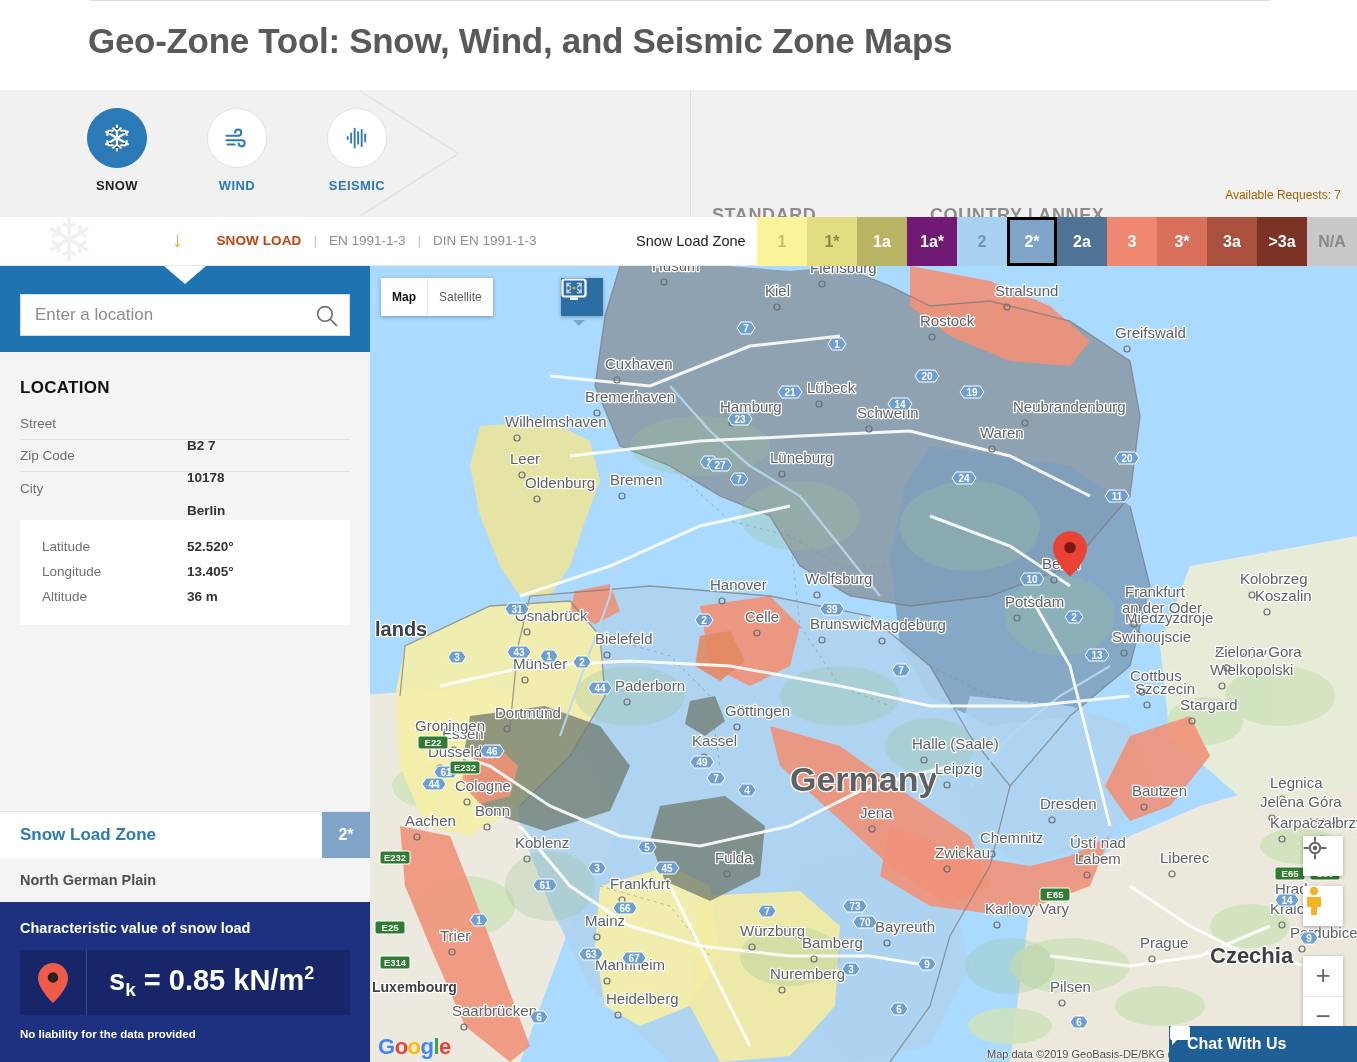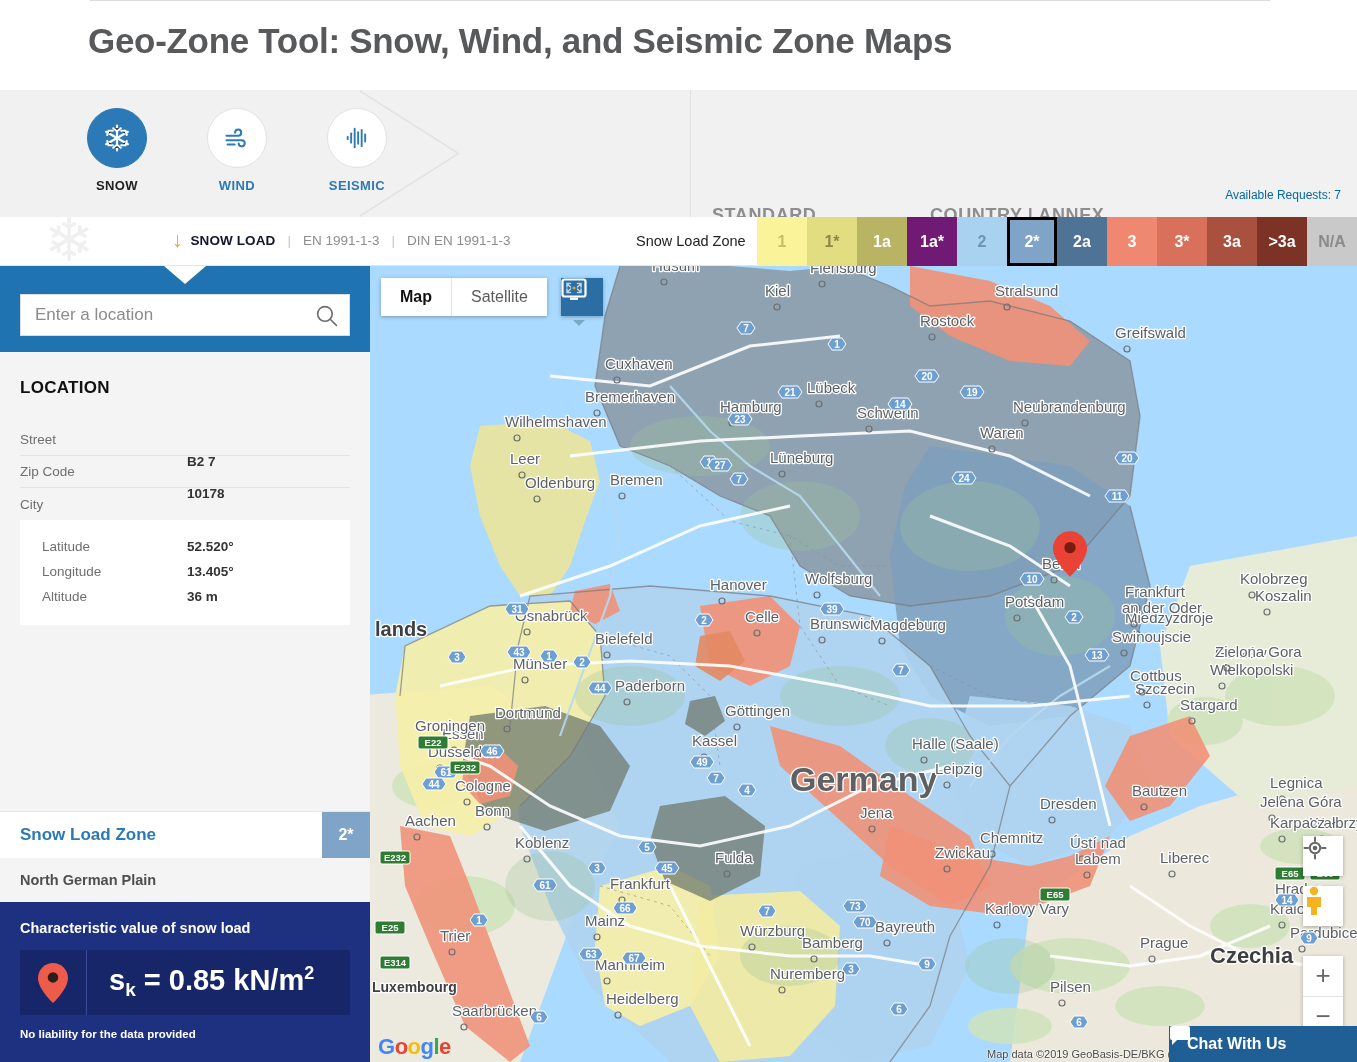--- a/index.html
+++ b/index.html
@@ -47,21 +47,21 @@
     background: #fff; border: 1px solid #e2e2e2;
   }
   .hazard.active .circ { background: #2b79b6; border-color: #2b79b6; }
   .hazard .lbl {
     font-size: 13px; font-weight: bold; color: #2b79b6; letter-spacing: .4px;
   }
   .hazard.active .lbl { color: #222; }
 
   .avail {
     position: absolute; top: 98px; right: 16px;
-    font-size: 12px; color: #0369a1;
+    font-size: 12px; color: #a16207;
   }
   .selgroup { position: absolute; top: 115px; }
   .selgroup.g1 { left: 712px; width: 200px; }
   .selgroup.g2 { left: 930px; width: 372px; }
   .selgroup .cap {
     font-size: 18px; font-weight: bold; color: #8d8d8d;
     letter-spacing: .6px; margin-bottom: 9px;
   }
   .selbox {
     height: 40px; background: #fff; border: 1px solid #d6d6d6;
@@ -90,21 +90,21 @@
   }
   .snowflake-wm {
     position: absolute; left: 44px; top: -6px; font-size: 60px; color: #f0f0f0;
     line-height: 60px; user-select: none;
   }
   .loadlabel {
     position: absolute; left: 172px; top: 14px; display: flex; align-items: center; gap: 8px;
     font-size: 13.5px; white-space: nowrap;
   }
   .loadlabel .arrow { color: #f0a11e; font-size: 21px; line-height: 18px; font-weight: bold; }
-  .loadlabel .b { font-weight: bold; color: #0f172a; letter-spacing: .1px; }
+  .loadlabel .b { font-weight: bold; color: #c2410c; letter-spacing: .1px; margin-left: 26px; }
   .loadlabel .sep { color: #c6c6c6; margin: 0 4px; }
   .loadlabel .g { color: #8d8d8d; }
   .zoneword {
     position: absolute; left: 636px; top: 16px;
     font-size: 14.5px; color: #222; white-space: nowrap;
   }
   .swatches { position: absolute; right: 0; top: 0; height: 49px; display: flex; }
   .sw {
     width: 50px; height: 49px; display: flex; align-items: center; justify-content: center;
     font-size: 16px; font-weight: bold; color: #fff; cursor: pointer; position: relative;
@@ -131,21 +131,21 @@
     font-family: "Liberation Sans", sans-serif; font-size: 17px; color: #6c6c6c;
     background: transparent;
   }
   .searchwrap input::placeholder { color: #8c8c8c; }
   .searchwrap .mag { width: 46px; display: flex; align-items: center; justify-content: center; cursor: pointer; }
 
   .loc-title {
     position: absolute; top: 112px; left: 20px;
     font-size: 17px; font-weight: bold; color: #111; letter-spacing: .3px;
   }
-  .loc-table { position: absolute; top: 158px; left: 20px; width: 330px; }
+  .loc-table { position: absolute; top: 142px; left: 20px; width: 330px; }
   .loc-row {
     display: flex; height: 32px; align-items: center;
     border-bottom: 1px solid #e3e3e3; font-size: 13.5px;
   }
   .loc-row .k { width: 167px; color: #6f6f6f; }
   .loc-row .v { color: #333; font-weight: bold; margin-top: 44px; }
   .geo-box {
     position: absolute; top: 254px; left: 20px; width: 330px; padding: 14px 0 16px 22px;
     background: #fff;
   }
@@ -193,22 +193,22 @@
   .map {
     position: absolute; top: 266px; left: 370px; width: 987px; height: 796px;
     overflow: hidden; background: #aadaff;
   }
   .map svg { position: absolute; top: 0; left: 0; }
   .maptypes {
     position: absolute; top: 12px; left: 11px; height: 38px; display: flex;
     background: #fff; box-shadow: 0 1px 4px rgba(0,0,0,.3); z-index: 20;
   }
   .maptypes .mt {
-    display: flex; align-items: center; padding: 0 19px;
-    font-size: 16px; color: #5b5b5b; cursor: pointer;
+    display: flex; align-items: center; padding: 0 11px;
+    font-size: 12px; color: #5b5b5b; cursor: pointer;
   }
   .maptypes .mt.on { color: #111; font-weight: bold; }
   .maptypes .mt + .mt { border-left: 1px solid #e6e6e6; }
   .fsbtn {
     position: absolute; top: 12px; left: 191px; width: 42px; height: 38px;
     background: #2b6ea3; display: flex; align-items: center; justify-content: center;
     z-index: 20; cursor: pointer; box-shadow: 0 1px 4px rgba(0,0,0,.3);
   }
   .mt-caret {
     position:absolute; top:54px; left:203px; z-index:20;

